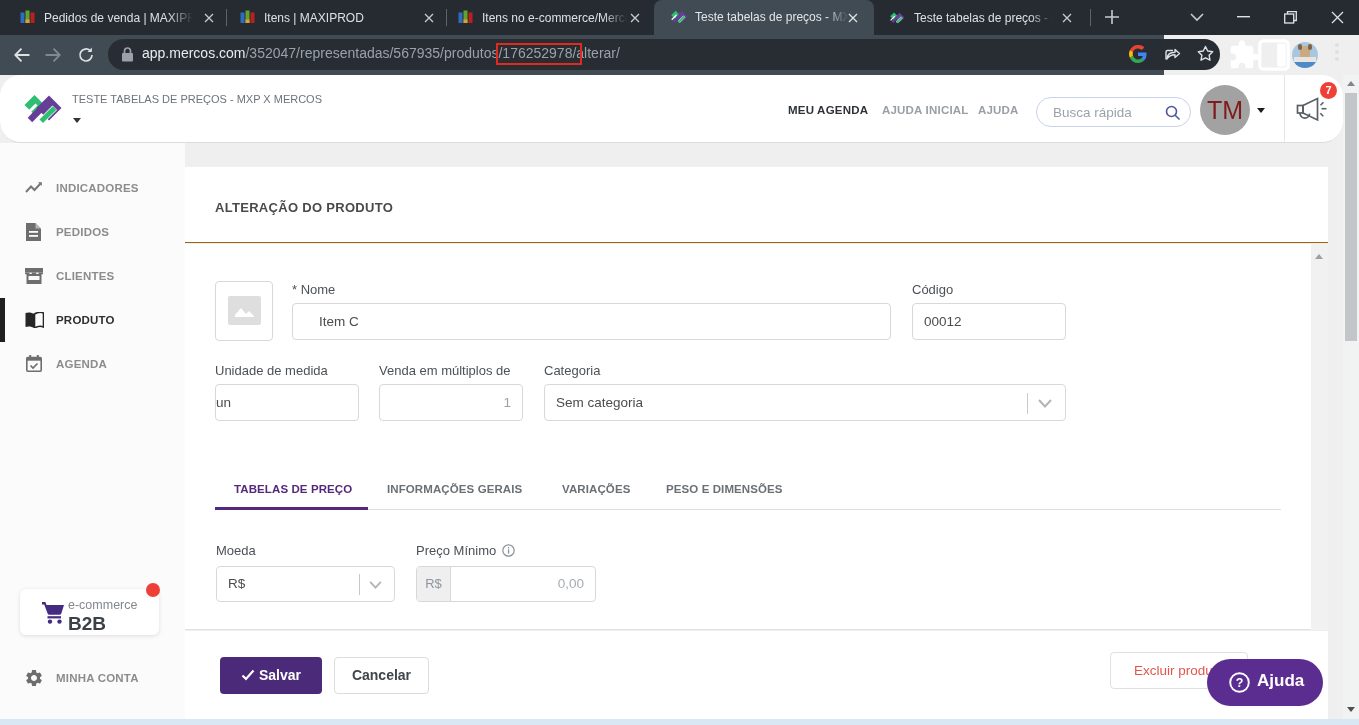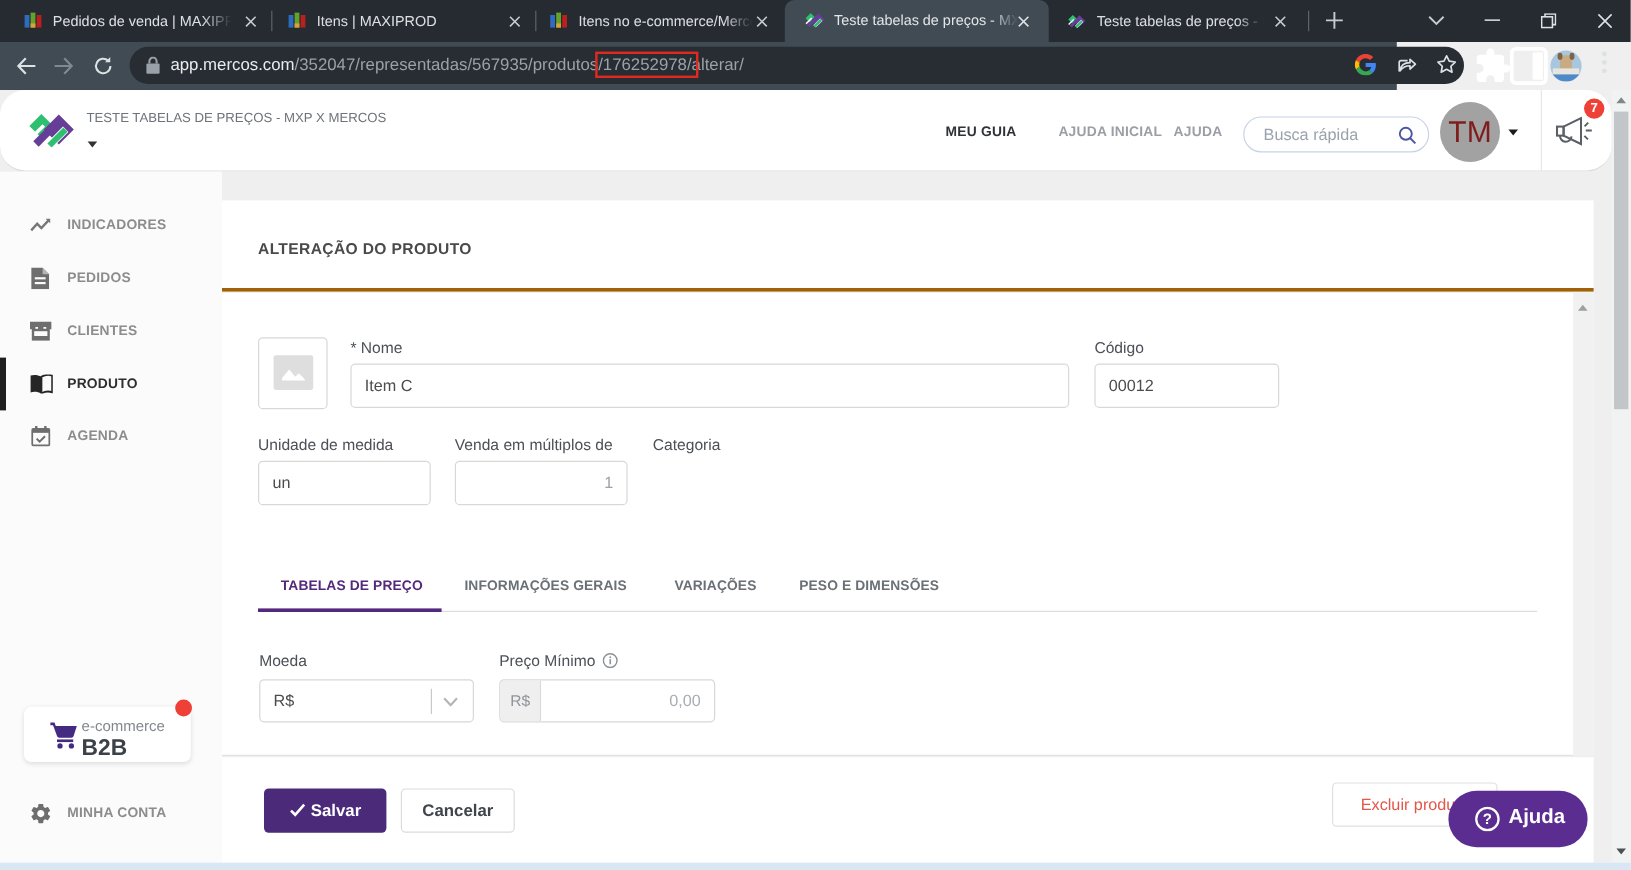--- a/index.html
+++ b/index.html
@@ -36,21 +36,21 @@
 
 #sidebar { left:0; top:143px; width:185px; height:576px; background:#fbfbfb; }
 .sbitem { position:absolute; left:0; width:185px; height:44px; }
 .sbitem .lbl { position:absolute; left:56px; top:16px; font-size:11.5px; font-weight:bold; color:#8c8c8c; letter-spacing:.2px; }
 .sbitem svg { position:absolute; left:25px; top:12px; }
 #activebar { position:absolute; left:0; top:155px; width:5px; height:44px; background:#1f1f1f; }
 #ecard { position:absolute; left:20px; top:446px; width:139px; height:46px; background:#fff; border-radius:6px; box-shadow:0 1px 4px rgba(0,0,0,.12); }
 #reddot { position:absolute; left:146px; top:440px; width:14px; height:14px; background:#ee4037; border-radius:50%; }
 
 
-#titleband { left:185px; top:167px; width:1143px; height:76px; background:#fff; border-bottom:3px solid #a16207; }
+#titleband { left:185px; top:167px; width:1143px; height:76px; background:#fff; border-bottom:1px solid #a16207; }
 #titleband h1 { position:absolute; left:30px; top:33px; font-size:13px; color:#4a4a4a; letter-spacing:.3px; font-weight:bold; }
 #formarea { left:185px; top:244px; width:1143px; height:386px; background:#fff; border-bottom:1px solid #e2e2e2; }
 #innerscroll { left:1311px; top:244px; width:17px; height:386px; background:#f1f1f1; }
 #footband { left:185px; top:631px; width:1143px; height:88px; background:#fff; }
 
 .field { position:absolute; border:1px solid #d8d8d8; border-radius:4px; background:#fff; font-size:13.5px; color:#4c4c4c; }
 .flabel { position:absolute; font-size:13px; color:#4c5157; }
 
 
 .ptab { position:absolute; top:239px; font-size:11.5px; font-weight:bold; color:#6a7075; letter-spacing:.1px; }
@@ -211,21 +211,21 @@
   <svg style="position:absolute;left:24px;top:18px;" width="39" height="30" viewBox="-1 0 39 30">
     <path d="M9.5 2 L-0.5 12 L9.5 22 L19.5 12 Z" fill="#2fbf71"></path>
     <path d="M0.5 22.5 L11.5 11.5" stroke="#fff" stroke-width="3"></path>
     <path d="M2.7 24.7 L13.8 13.6 L18.3 18.1 L7.2 29.2 Z" fill="#663e97"></path>
     <path d="M24 2.5 L11.5 15 L24 27.5 L36.5 15 Z" fill="#663e97"></path>
     <path d="M19 30 L32 17 L27.5 12.5 L14.5 25.5 Z" fill="#fff"></path>
     <path d="M17.2 29.2 L30.5 15.9 L27 12.4 L13.7 25.7 Z" fill="#2fbf71" transform="translate(0.8,0.8)"></path>
   </svg>
   <div id="companyname">TESTE TABELAS DE PREÇOS - MXP X MERCOS</div>
   <div style="position:absolute;left:73px;top:43px;width:0;height:0;border-left:4px solid transparent;border-right:4px solid transparent;border-top:5px solid #333;"></div>
-  <div class="hmenu" style="left:788px; color:#2f3337;">MEU GUIA</div>
+  <div class="hmenu" style="left:788px; color:#2f3337;">MEU AGENDA</div>
   <div class="hmenu" style="left:882px; color:#9a9fa5;">AJUDA INICIAL</div>
   <div class="hmenu" style="left:978px; color:#9a9fa5;">AJUDA</div>
   <div id="search">
       <span class="ph">Busca rápida</span>
     <svg style="position:absolute;left:128px;top:7px;" width="16" height="16" viewBox="0 0 16 16">
         <circle cx="6.5" cy="6.5" r="5" stroke="#4b55a2" stroke-width="1.6" fill="none"></circle>
         <path d="M10.2 10.2 L14.5 14.5" stroke="#4b55a2" stroke-width="1.6"></path>
       </svg>
   </div>
   <div id="avatar">TM</div>
@@ -313,30 +313,36 @@
 
   <div class="field" style="left:30px; top:37px; width:58px; height:60px;">
     <div style="position:absolute;left:12px;top:14px;width:33px;height:29px;background:#dedede;border-radius:2px;">
       <svg width="33" height="29" viewBox="0 0 33 29">
           <path d="M7 19 L13 12 L18 18 L21 15 L26 20 L26 21 H7 Z" fill="#ffffff"></path>
         </svg>
     </div>
   </div>
 
   <div class="flabel" style="left:107px; top:38px;">* Nome</div>
-  <div class="field" style="left:107px; top:59px; width:599px; height:37px; line-height:35px; padding-left:11px;">Item C</div>
+  <div class="field" style="left:107px; top:59px; width:599px; height:37px; line-height:35px; padding-left:26px;">Item C</div>
 
   <div class="flabel" style="left:727px; top:38px;">Código</div>
   <div class="field" style="left:727px; top:59px; width:154px; height:37px; line-height:35px; padding-left:11px;">00012</div>
 
   <div class="flabel" style="left:30px; top:119px;">Unidade de medida</div>
-  <div class="field" style="left:30px; top:140px; width:144px; height:37px; line-height:35px; padding-left:11px;">un</div>
+  <div class="field" style="left:30px; top:140px; width:144px; height:37px; line-height:35px; ">un</div>
   <div class="flabel" style="left:194px; top:119px;">Venda em múltiplos de</div>
   <div class="field" style="left:194px; top:140px; width:144px; height:37px; line-height:35px; padding-right:11px; text-align:right; color:#9da3a8;">1</div>
   <div class="flabel" style="left:359px; top:119px;">Categoria</div>
+  <div class="field" style="left:359px; top:140px; width:522px; height:37px; line-height:35px; padding-left:11px;">Sem categoria
+    <div style="position:absolute;right:37px;top:8px;width:1px;height:21px;background:#c9c9c9;"></div>
+    <svg style="position:absolute;right:13px;top:14px;" width="14" height="9" viewBox="0 0 14 9">
+        <path d="M1 1 L7 7.5 L13 1" stroke="#b4b4b4" stroke-width="2" fill="none"></path>
+      </svg>
+  </div>
 
   <div class="ptab" style="left:49px; color:#54287c;">TABELAS DE PREÇO</div>
   <div class="ptab" style="left:202px;">INFORMAÇÕES GERAIS</div>
   <div class="ptab" style="left:377px;">VARIAÇÕES</div>
   <div class="ptab" style="left:481px;">PESO E DIMENSÕES</div>
   <div id="tabline"></div>
   <div id="tabactiveline"></div>
 
   <div class="flabel" style="left:31px; top:299px;">Moeda</div>
   <div class="field" style="left:31px; top:322px; width:179px; height:36px; line-height:34px; padding-left:11px;">R$

